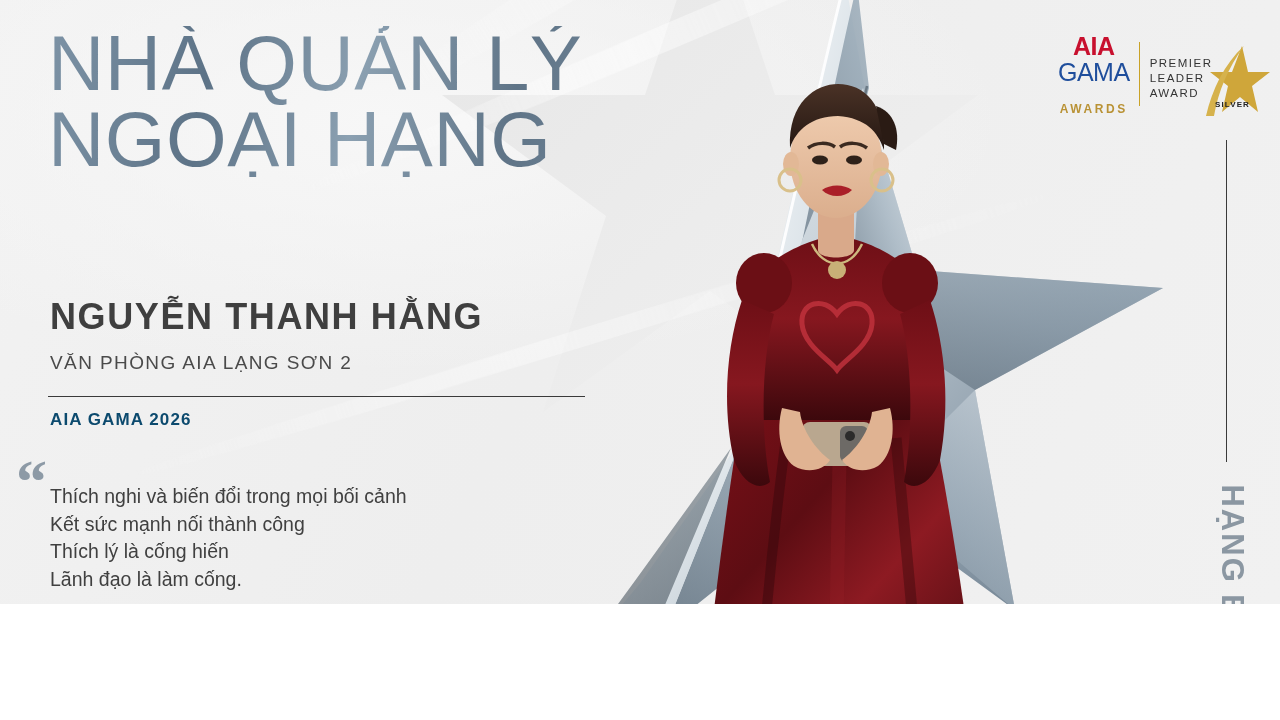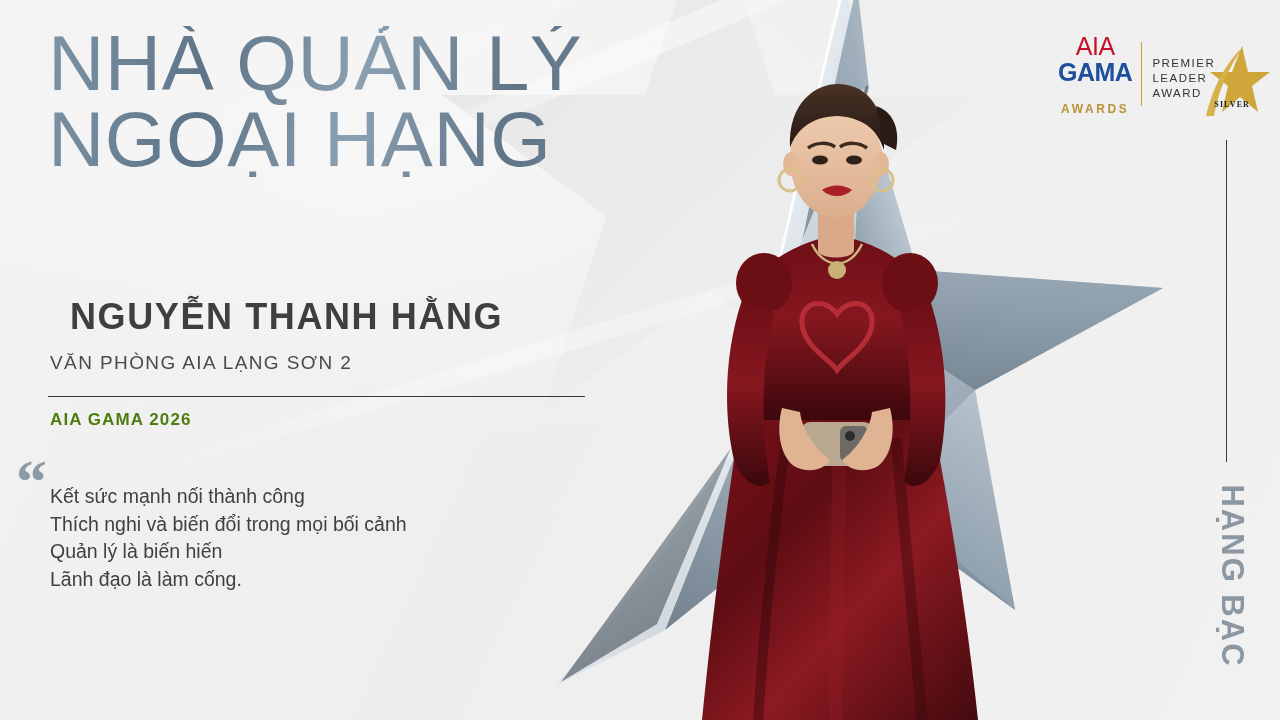--- a/index.html
+++ b/index.html
@@ -8,21 +8,21 @@
     padding: 0;
     background: #ffffff;
   }
   body {
     font-family: "Liberation Sans", sans-serif;
   }
 
   #poster {
     position: relative;
     width: 1280px;
-    height: 720px;
+    height: 604px;
     overflow: hidden;
     background: #f0f0f0;
   }
 
   
   .bg-layer {
     position: absolute;
     inset: 0;
     pointer-events: none;
   }
@@ -97,21 +97,20 @@
   .winner-name {
     position: absolute;
     left: 50px;
     top: 296px;
     font-size: 36px;
     font-weight: 700;
     letter-spacing: 1.6px;
     color: #3f3f3f;
     text-transform: uppercase;
     white-space: nowrap;
-    margin-left: 20px;
   }
 
   .office {
     position: absolute;
     left: 50px;
     top: 352px;
     width: 535px;
     font-size: 19px;
     font-weight: 400;
     letter-spacing: 1.4px;
@@ -128,21 +127,21 @@
     background: #3a3a3a;
   }
 
   .program {
     position: absolute;
     left: 50px;
     top: 410px;
     font-size: 17px;
     font-weight: 700;
     letter-spacing: 1.1px;
-    color: #4d7c0f;
+    color: #0c4a6e;
     text-transform: uppercase;
   }
 
   .quote-mark {
     position: absolute;
     left: 16px;
     top: 450px;
     font-size: 62px;
     line-height: 1;
     font-weight: 700;
@@ -204,27 +203,27 @@
     display: flex;
     align-items: center;
   }
   .logo-left {
     text-align: center;
     line-height: 1;
     padding-right: 9px;
   }
   .logo-aia {
     font-size: 25px;
-    font-weight: 400;
+    font-weight: 700;
     letter-spacing: -0.5px;
     color: #c8102e;
   }
   .logo-gama {
     font-size: 25px;
-    font-weight: 700;
+    font-weight: 400;
     letter-spacing: -0.5px;
     color: #1f4e9c;
     margin-top: 1px;
   }
   .logo-awards {
     font-size: 12px;
     font-weight: 700;
     letter-spacing: 2.6px;
     color: #b99235;
     margin-top: 18px;
@@ -258,21 +257,20 @@
     height: 78px;
   }
   .logo-silver {
     position: absolute;
     right: 8px;
     bottom: -8px;
     font-size: 8px;
     font-weight: 700;
     letter-spacing: 1.1px;
     color: #222222;
-    font-family: Liberation Serif, serif;
   }
 </style>
 </head>
 <body>
 
 <div id="poster">
 
   <div class="bg-layer">
     <div class="bg-wash"></div>
 
@@ -418,23 +416,23 @@
 
   <div class="office">VĂN PHÒNG AIA LẠNG SƠN 2</div>
 
   <div class="divider"></div>
 
   <div class="program">AIA GAMA 2026</div>
 
   <div class="quote-mark">“</div>
 
   <div class="quote-lines">
+    <div class="q-line">Thích nghi và biến đổi trong mọi bối cảnh</div>
     <div class="q-line">Kết sức mạnh nối thành công</div>
-    <div class="q-line">Thích nghi và biến đổi trong mọi bối cảnh</div>
-    <div class="q-line">Quản lý là biến hiến</div>
+    <div class="q-line">Thích lý là cống hiến</div>
     <div class="q-line">Lãnh đạo là làm cống.</div>
   </div>
 
   <div class="rail-line"></div>
 
   <div class="rank-vertical">
     <span>HẠNG BẠC</span>
   </div>
 
   <div class="logo-lockup">

